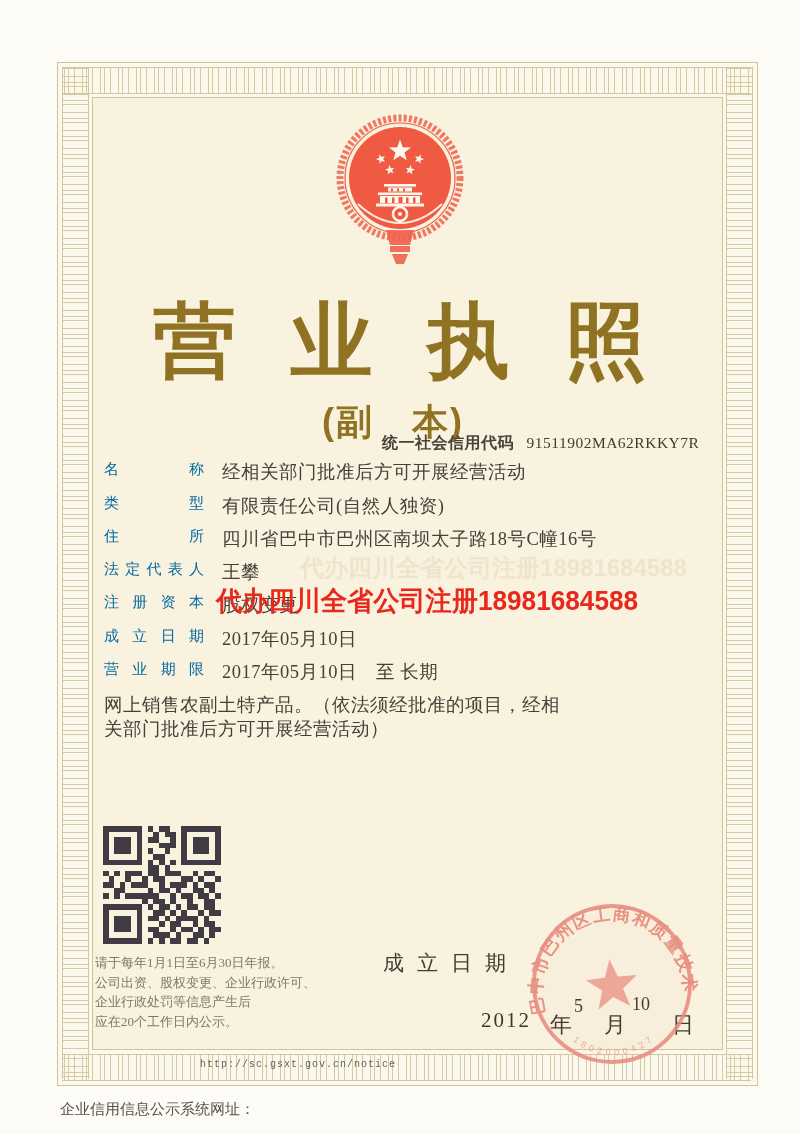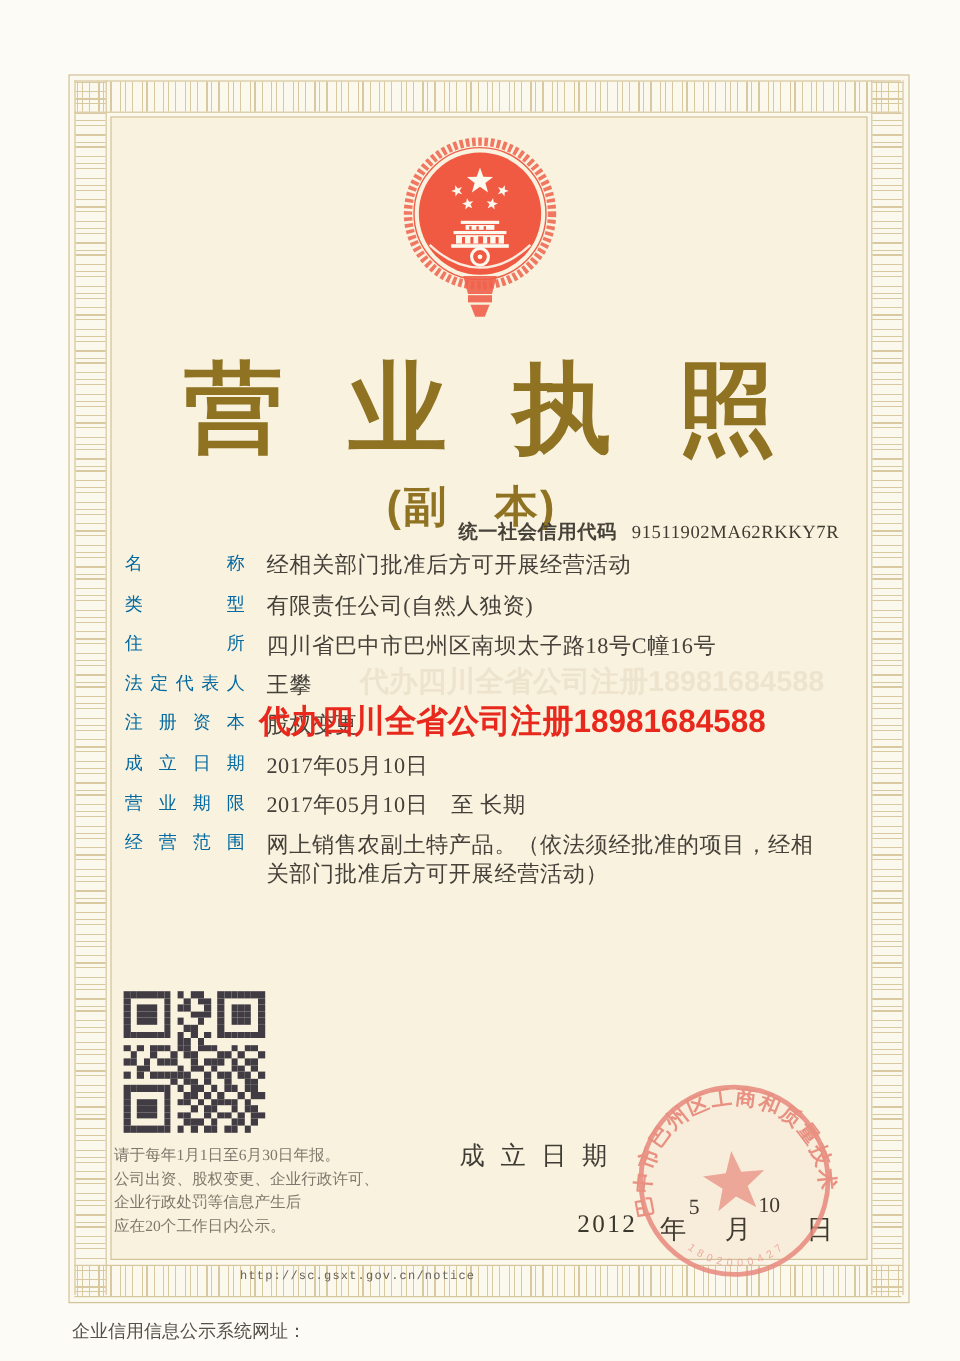--- a/index.html
+++ b/index.html
@@ -166,21 +166,20 @@
   </div>
   <div class="row" style="top:627px">
     <span class="row-label">成立日期</span>
     <span class="row-value">2017年05月10日</span>
   </div>
   <div class="row" style="top:660px">
     <span class="row-label">营业期限</span>
     <span class="row-value">2017年05月10日　至 长期</span>
   </div>
   <div class="row" style="top:693px">
-    <span class="row-label">经营范围</span>
     <span class="row-value">网上销售农副土特产品。（依法须经批准的项目，经相关部门批准后方可开展经营活动）</span>
   </div>
 
   <div class="watermark-ghost">代办四川全省公司注册18981684588</div>
   <div class="watermark">代办四川全省公司注册18981684588</div>
 
   <div class="qr">
       <b style="position: absolute; background: rgb(65, 60, 68); width: 5.6px; height: 5.6px; left: 0px; top: 0px;"></b>
       <b style="position: absolute; background: rgb(65, 60, 68); width: 5.6px; height: 5.6px; left: 5.6px; top: 0px;"></b>
       <b style="position: absolute; background: rgb(65, 60, 68); width: 5.6px; height: 5.6px; left: 11.2px; top: 0px;"></b>

